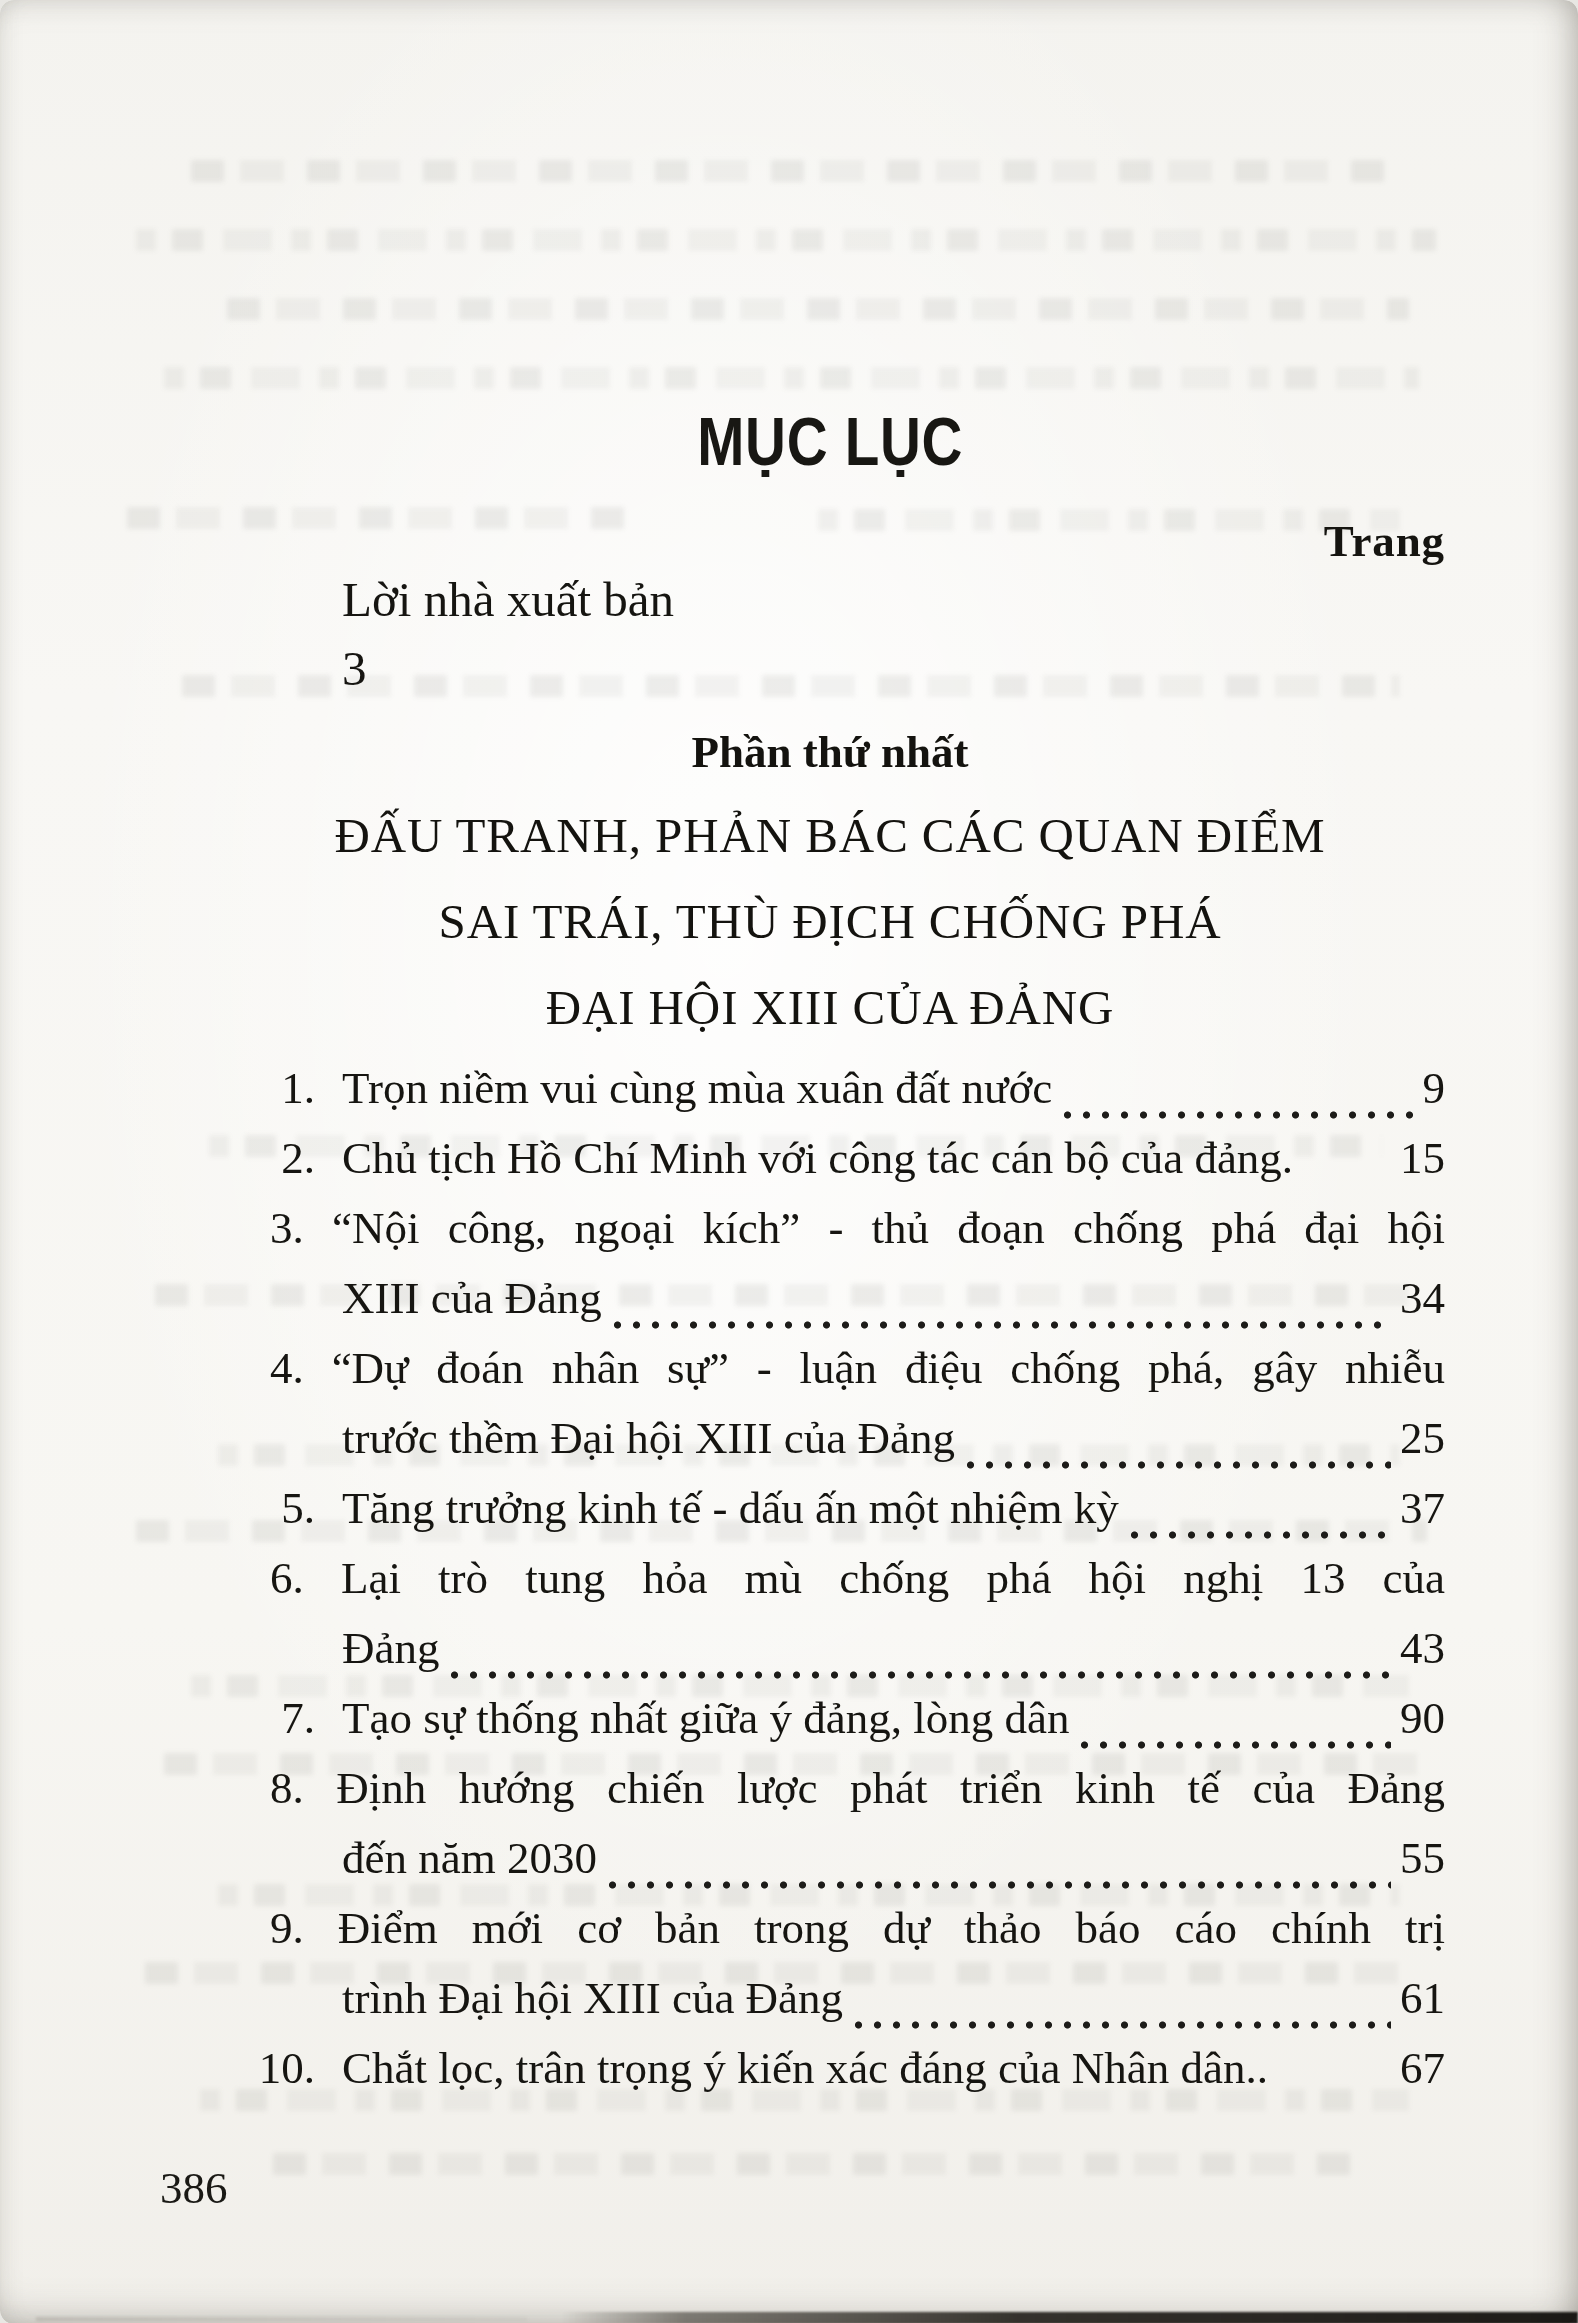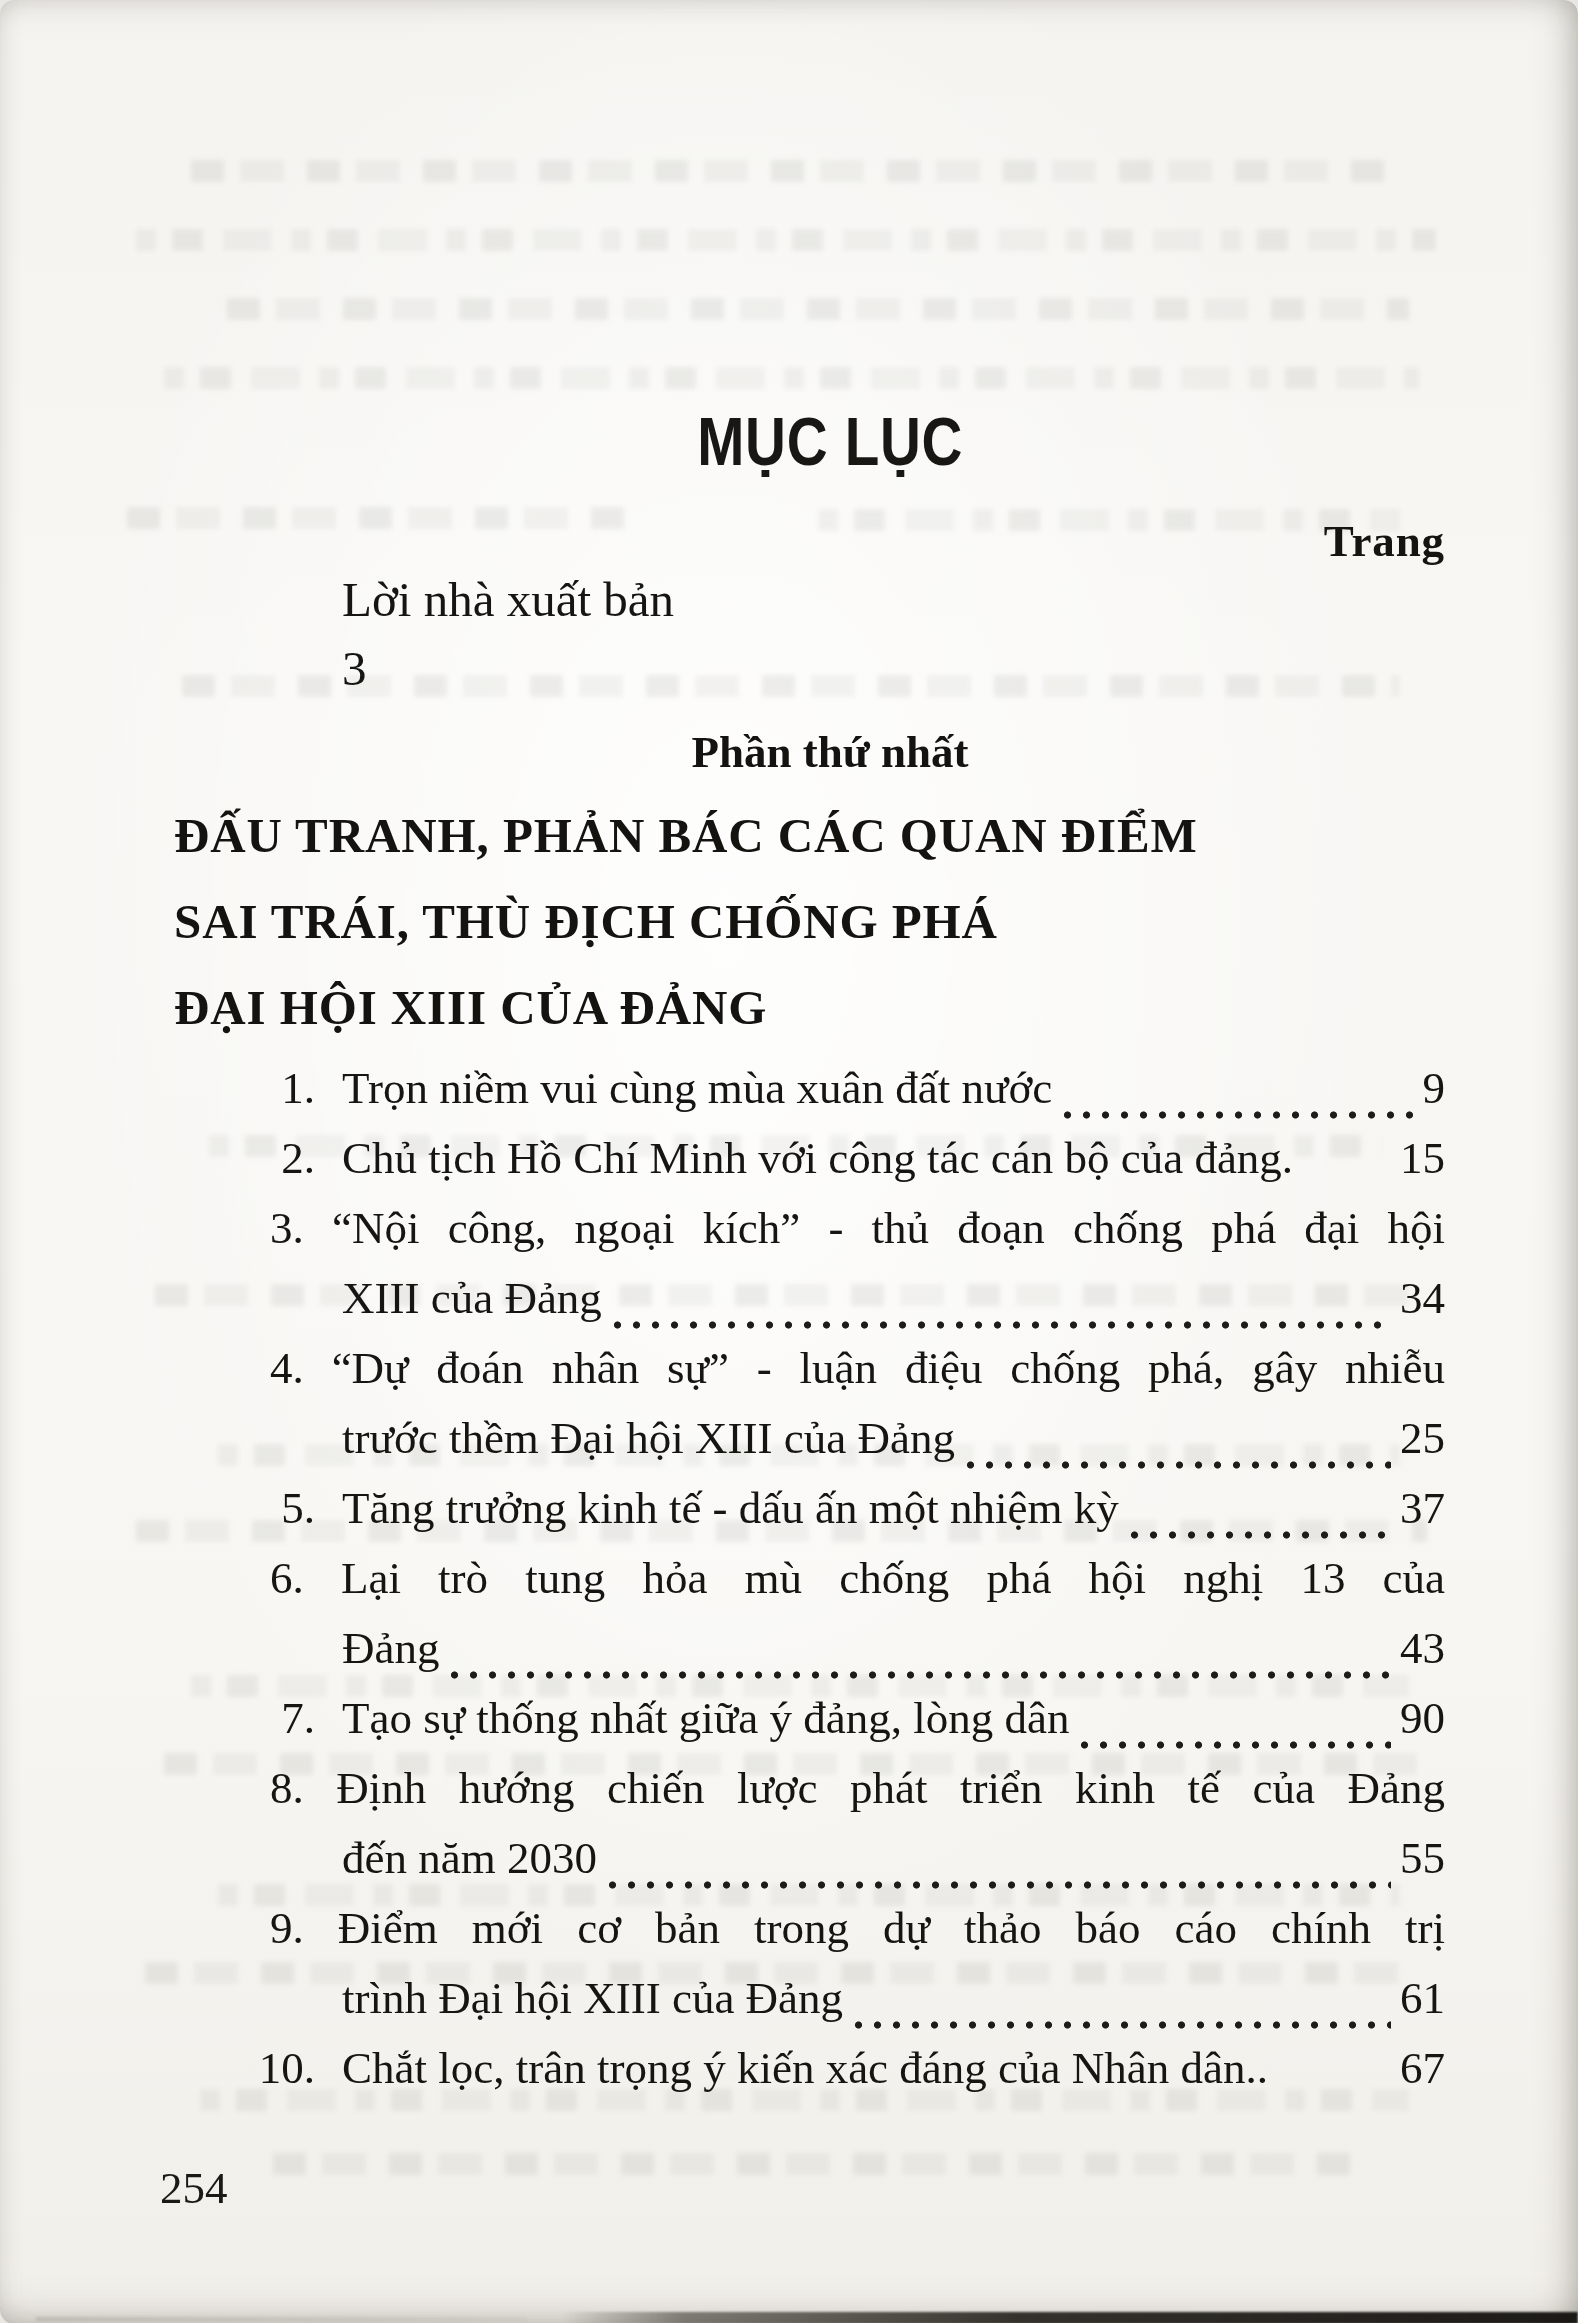--- a/index.html
+++ b/index.html
@@ -57,22 +57,22 @@
     background-size:19px 10px;background-repeat:repeat-x;background-position:left bottom;
   }
   .spacer{flex:1 1 auto;min-width:0;}
   .pg{text-align:right;}
   .front-matter{position:absolute;top:571px;left:227px;right:133px;font-size:49px;flex-direction:column;}
   .part-kicker{
     position:absolute;top:726px;left:218px;right:136px;text-align:center;
     font-weight:bold;font-size:45px;color:#14130f;
   }
   .part-title{
-    position:absolute;top:793px;left:174px;right:100px;text-align:left;
-    font-weight:bold;font-size:49px;line-height:86px;color:#14130f;letter-spacing:0.9px;
+    position:absolute;top:793px;left:182px;right:100px;text-align:center;
+    font-weight:normal;font-size:49px;line-height:86px;color:#14130f;letter-spacing:0.9px;
   }
   .entries{position:absolute;top:1062px;left:227px;right:133px;font-size:45px;}
   .folio{position:absolute;left:160px;top:2162px;font-size:45px;color:#1a1915;}
   .bottom-edge{
     position:absolute;bottom:0;left:562px;right:0;height:11.8px;filter:blur(0.9px);border-radius:2.7px 0 0 2.7px;
     background:linear-gradient(90deg, rgba(60,56,46,0) 0%, rgba(52,48,40,.55) 12%, rgba(30,27,22,.88) 45%, rgba(18,16,13,.95) 100%);
   }
   .bottom-edge-faint{
     position:absolute;bottom:2.7px;left:36px;width:491px;height:4.5px;filter:blur(1.8px);
     background:linear-gradient(90deg, rgba(90,86,74,.18), rgba(90,86,74,.05));
@@ -177,18 +177,18 @@
         <span class="pg">61</span>
       </div>
       <div class="toc-line">
         <span class="num">10.</span>
         <span class="txt">Chắt lọc, trân trọng ý kiến xác đáng của Nhân dân..</span>
         <span class="spacer"></span>
         <span class="pg">67</span>
       </div>
     </div>
 
-  <div class="folio">254</div>
+  <div class="folio">386</div>
 
   <div class="bottom-edge"></div>
   <div class="bottom-edge-faint"></div>
 </div>
 
 
 </body></html>

